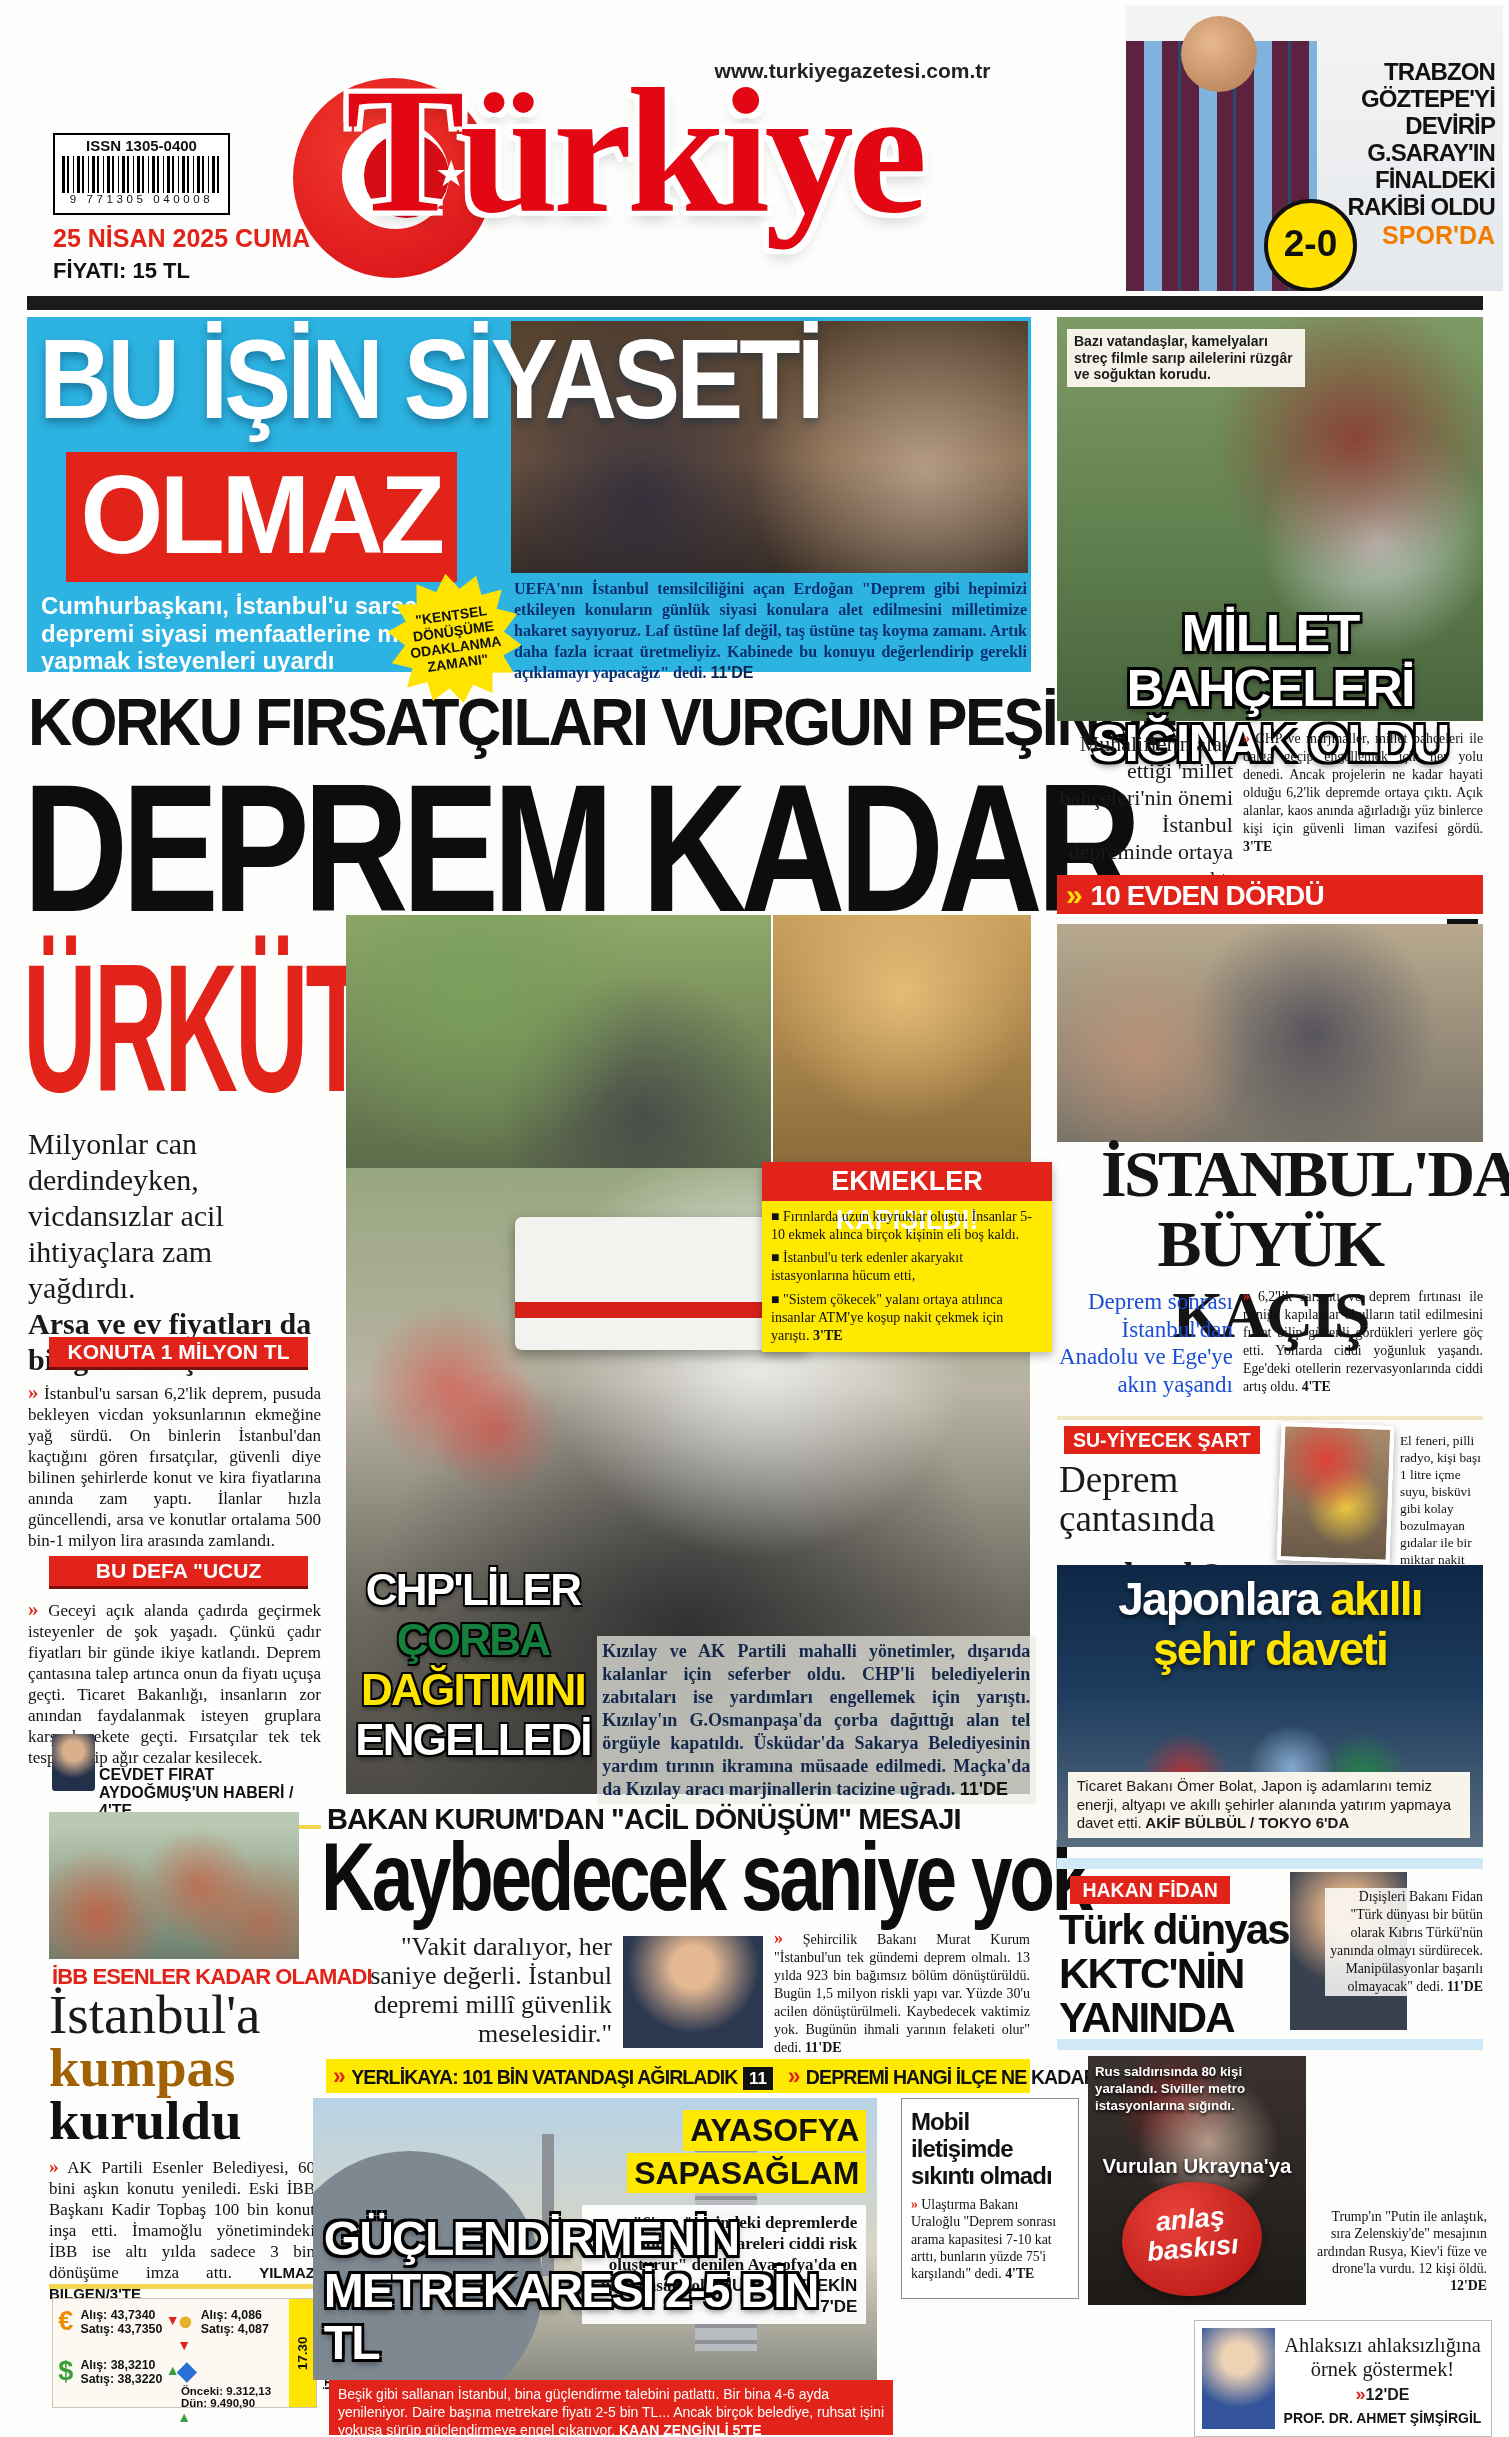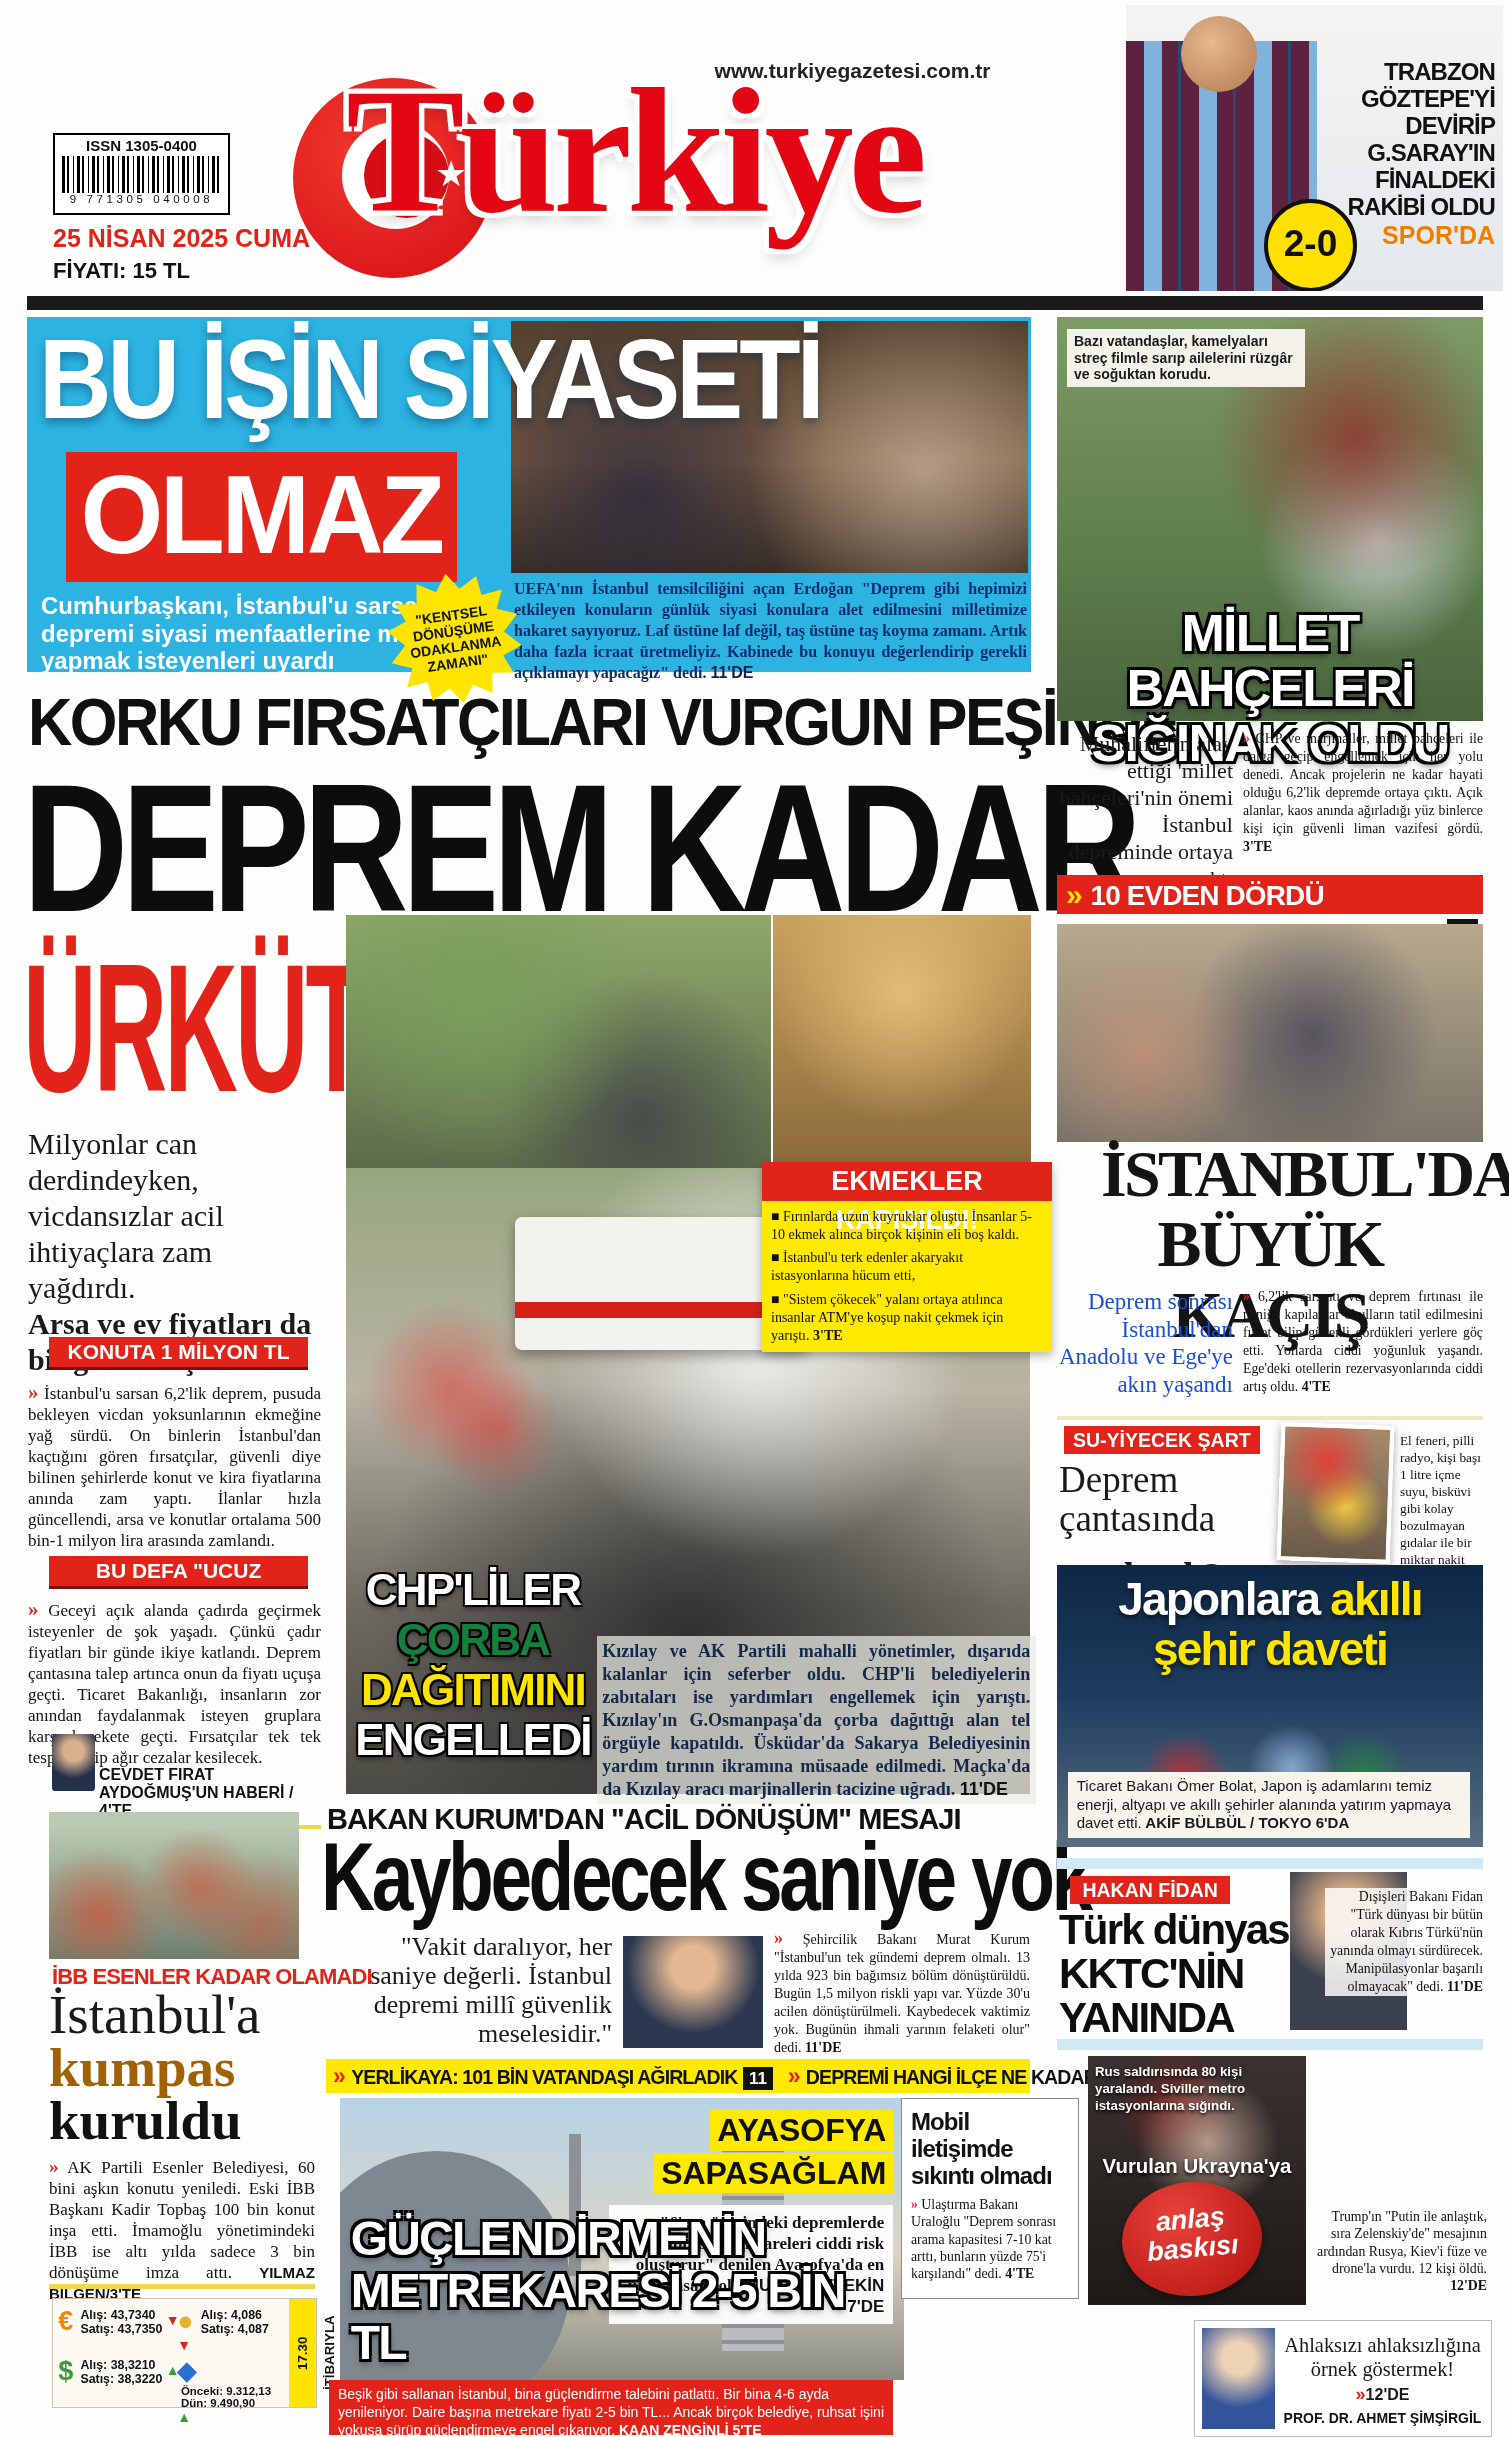--- a/index.html
+++ b/index.html
@@ -224,21 +224,21 @@
         <span style="display:inline-block;vertical-align:middle;margin-left:3.6px;font-size:11.5px;">
           <span style="display:block;">Önceki: 9.312,13</span>
           <span style="display:block;">Dün: 9.490,90</span>
         </span>
         <span style="color:#3a9e3a;font-size:14px;">▲</span>
       </div>
     </div>
     <div class="abs vtext hl" style="right:0;top:0;width:27px;height:108px;background:#ffe400;font-size:13.3px;text-align:center;line-height:27px;">17.30 İTİBARIYLA</div>
   </div>
 
-  <div class="abs ph" style="left:340px;top:2098px;width:564px;height:282px;background:linear-gradient(#b8d3e6 0%,#d9d5c4 55%,#8a8a80 100%);overflow:hidden;">
+  <div class="abs ph" style="left:313px;top:2098px;width:564px;height:282px;background:linear-gradient(#b8d3e6 0%,#d9d5c4 55%,#8a8a80 100%);overflow:hidden;">
     <div class="abs circle" style="left:-36px;top:53px;width:266px;height:266px;background:#7e8891;"></div>
     <div class="abs" style="left:229px;top:36px;width:12.4px;height:142px;background:#8e9196;"></div>
     <div class="abs" style="left:382px;top:22px;width:62px;height:231px;background:repeating-linear-gradient(#b9bcc0 0 12.4px,#8e9196 12.4px 16px);"></div>
     <div class="abs hl" style="right:10.7px;top:12.4px;text-align:right;">
       <span style="background:#ffe900;font-size:32px;padding:1.8px 7px;display:inline-block;">AYASOFYA</span><br>
       <span style="background:#ffe900;font-size:32px;padding:1.8px 7px;display:inline-block;margin-top:1.8px;">SAPASAĞLAM</span>
     </div>
     <div class="abs serif" style="right:10.7px;top:107px;width:266px;background:rgba(255,255,255,.92);padding:7px 9px;font-size:17px;line-height:21px;font-weight:bold;text-align:right;">
       <span style="color:#e2231a;">■</span>
       <span>"6'nın üzerindeki depremlerde kubbesi ve minareleri ciddi risk oluşturur" denilen Ayasofya'da en ufak hasar yok.</span>

